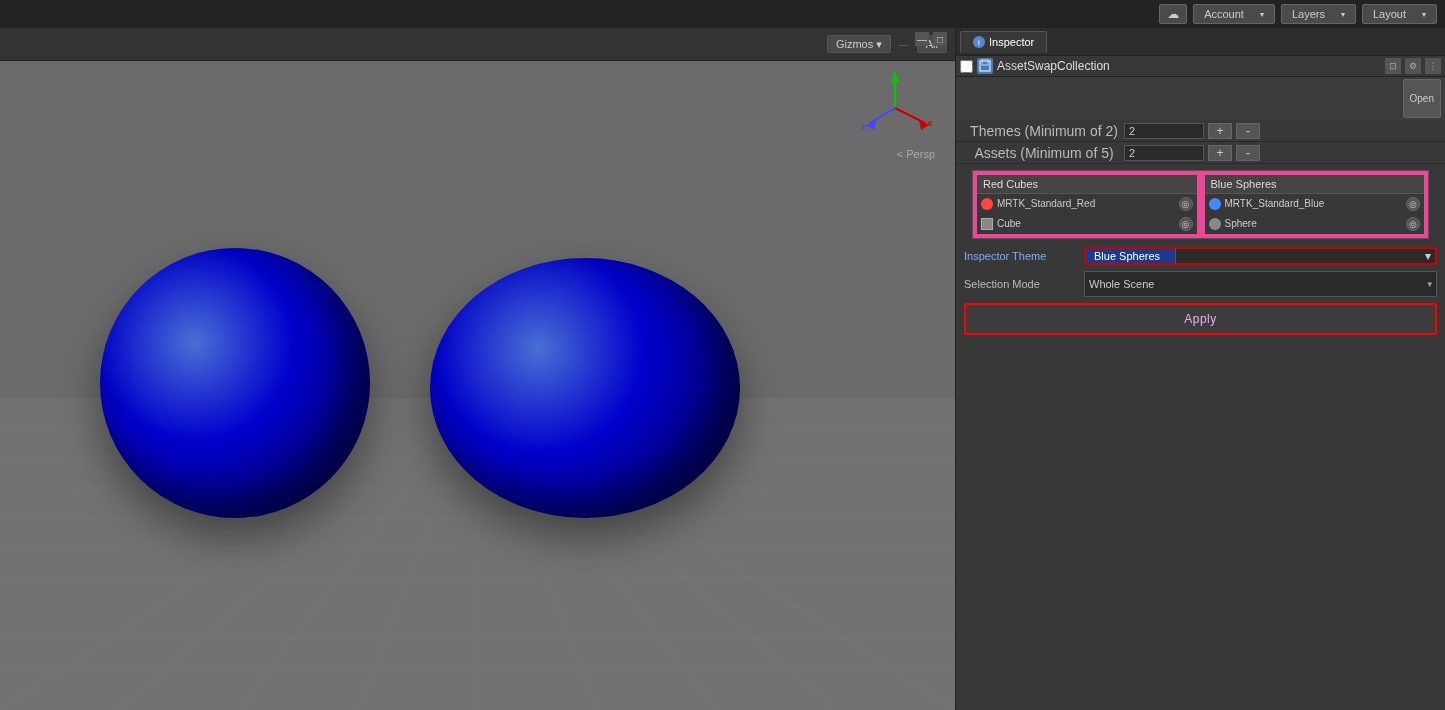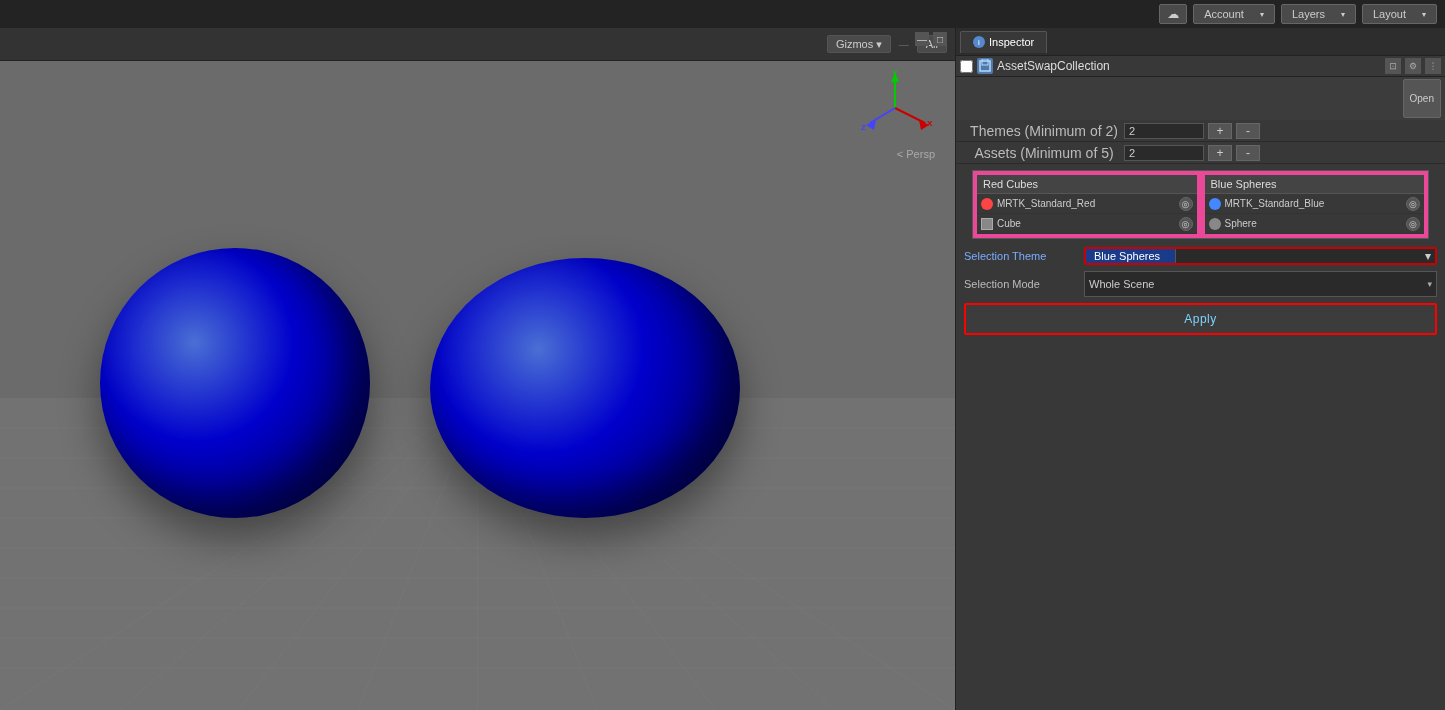--- a/index.html
+++ b/index.html
@@ -382,21 +382,21 @@
     #apply-btn-wrapper {
       margin: 8px;
       border: 2px solid #ff0000;
       border-radius: 2px;
     }
     #apply-btn {
       width: 100%;
       height: 28px;
       background: #3c3c3c;
       border: none;
-      color: #7dd3fc;
+      color: #f0abfc;
       font-size: 12px;
       cursor: pointer;
       letter-spacing: 0.5px;
     }
 
     
     .grid-svg {
       position: absolute;
       bottom: 0;
       left: 0;
@@ -577,21 +577,21 @@
             <div class="theme-asset-row">
               <div class="asset-icon sphere"></div>
               <span class="asset-name">Sphere</span>
               <button class="asset-dot-btn">◎</button>
             </div>
           </div>
         </div>
       </div>
 
       <div class="select-row">
-        <span class="select-label">Selection Theme</span>
+        <span class="select-label">Inspector Theme</span>
         <div style="flex:1;display:flex;border:2px solid #cc0000;border-radius:2px;">
           <div style="background:#1a3a8a;color:#fff;font-size:11px;padding:1px 8px;border-right:1px solid #555;min-width:90px;display:flex;align-items:center;">Blue Spheres</div>
           <div style="flex:1;background:#2a2a2a;display:flex;align-items:center;padding:0 4px;justify-content:flex-end;cursor:pointer;">
             <span>▾</span>
           </div>
         </div>
       </div>
 
       <div class="select-row">
         <span class="select-label gray">Selection Mode</span>

